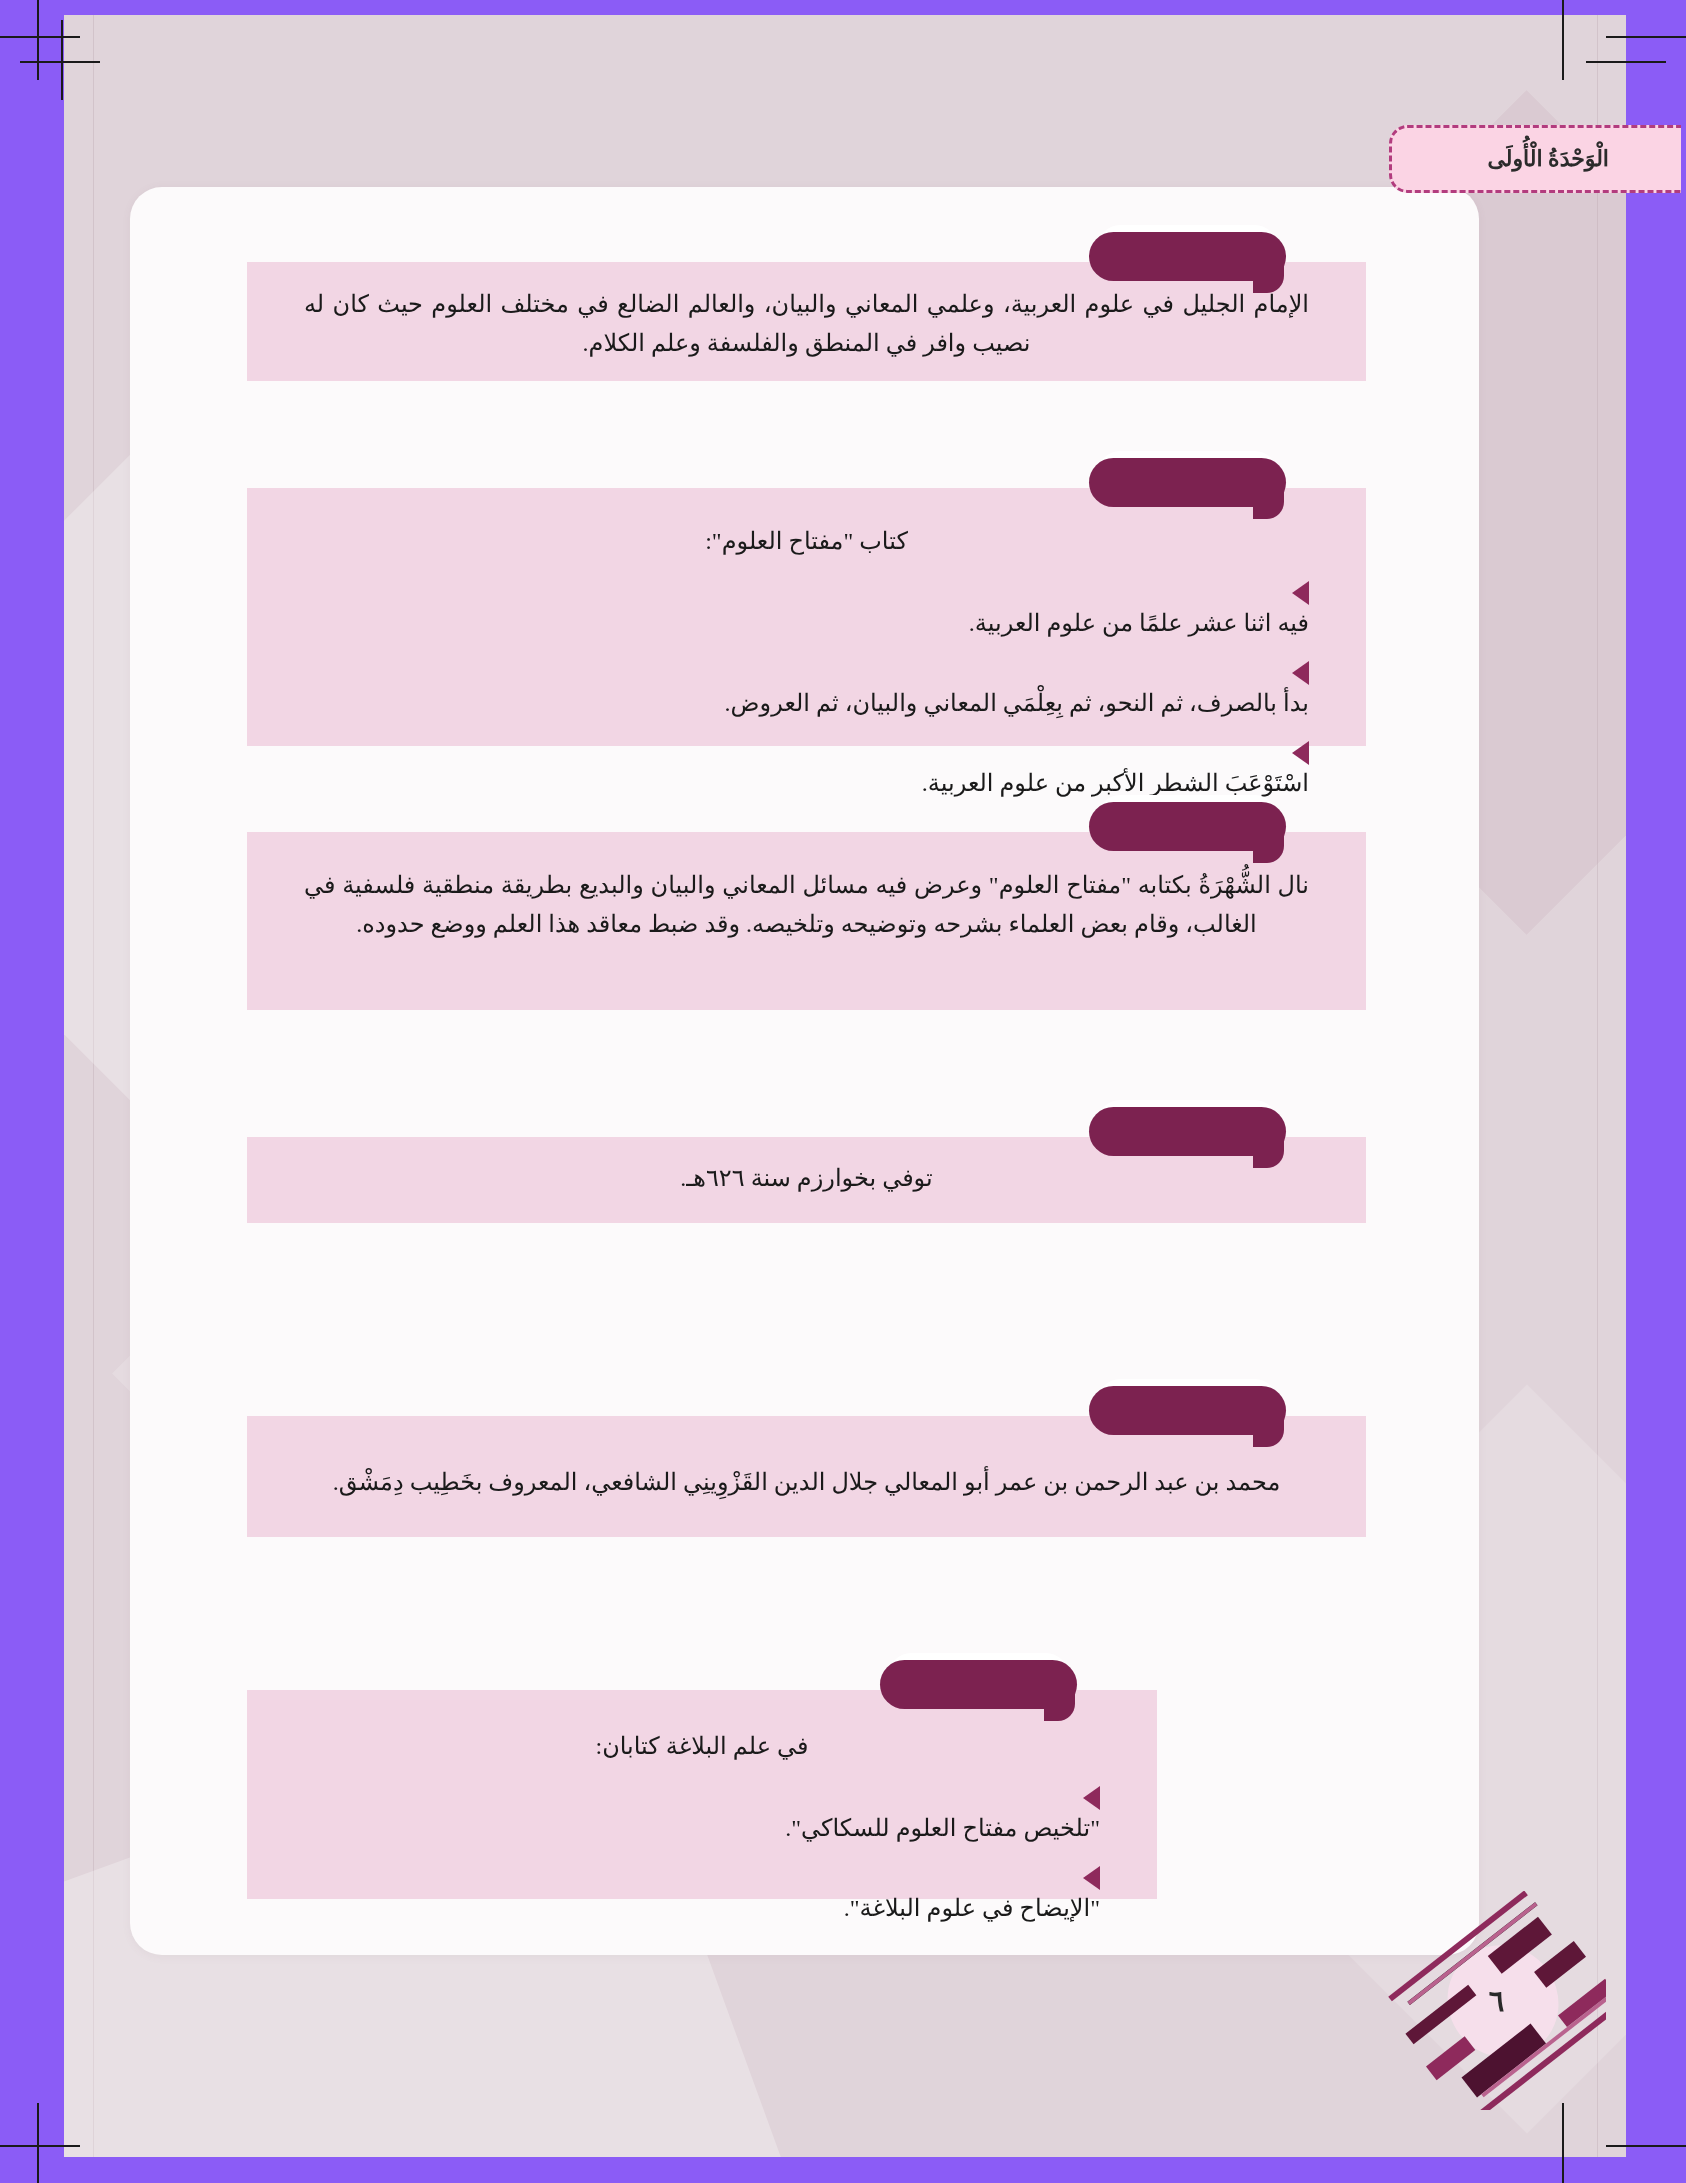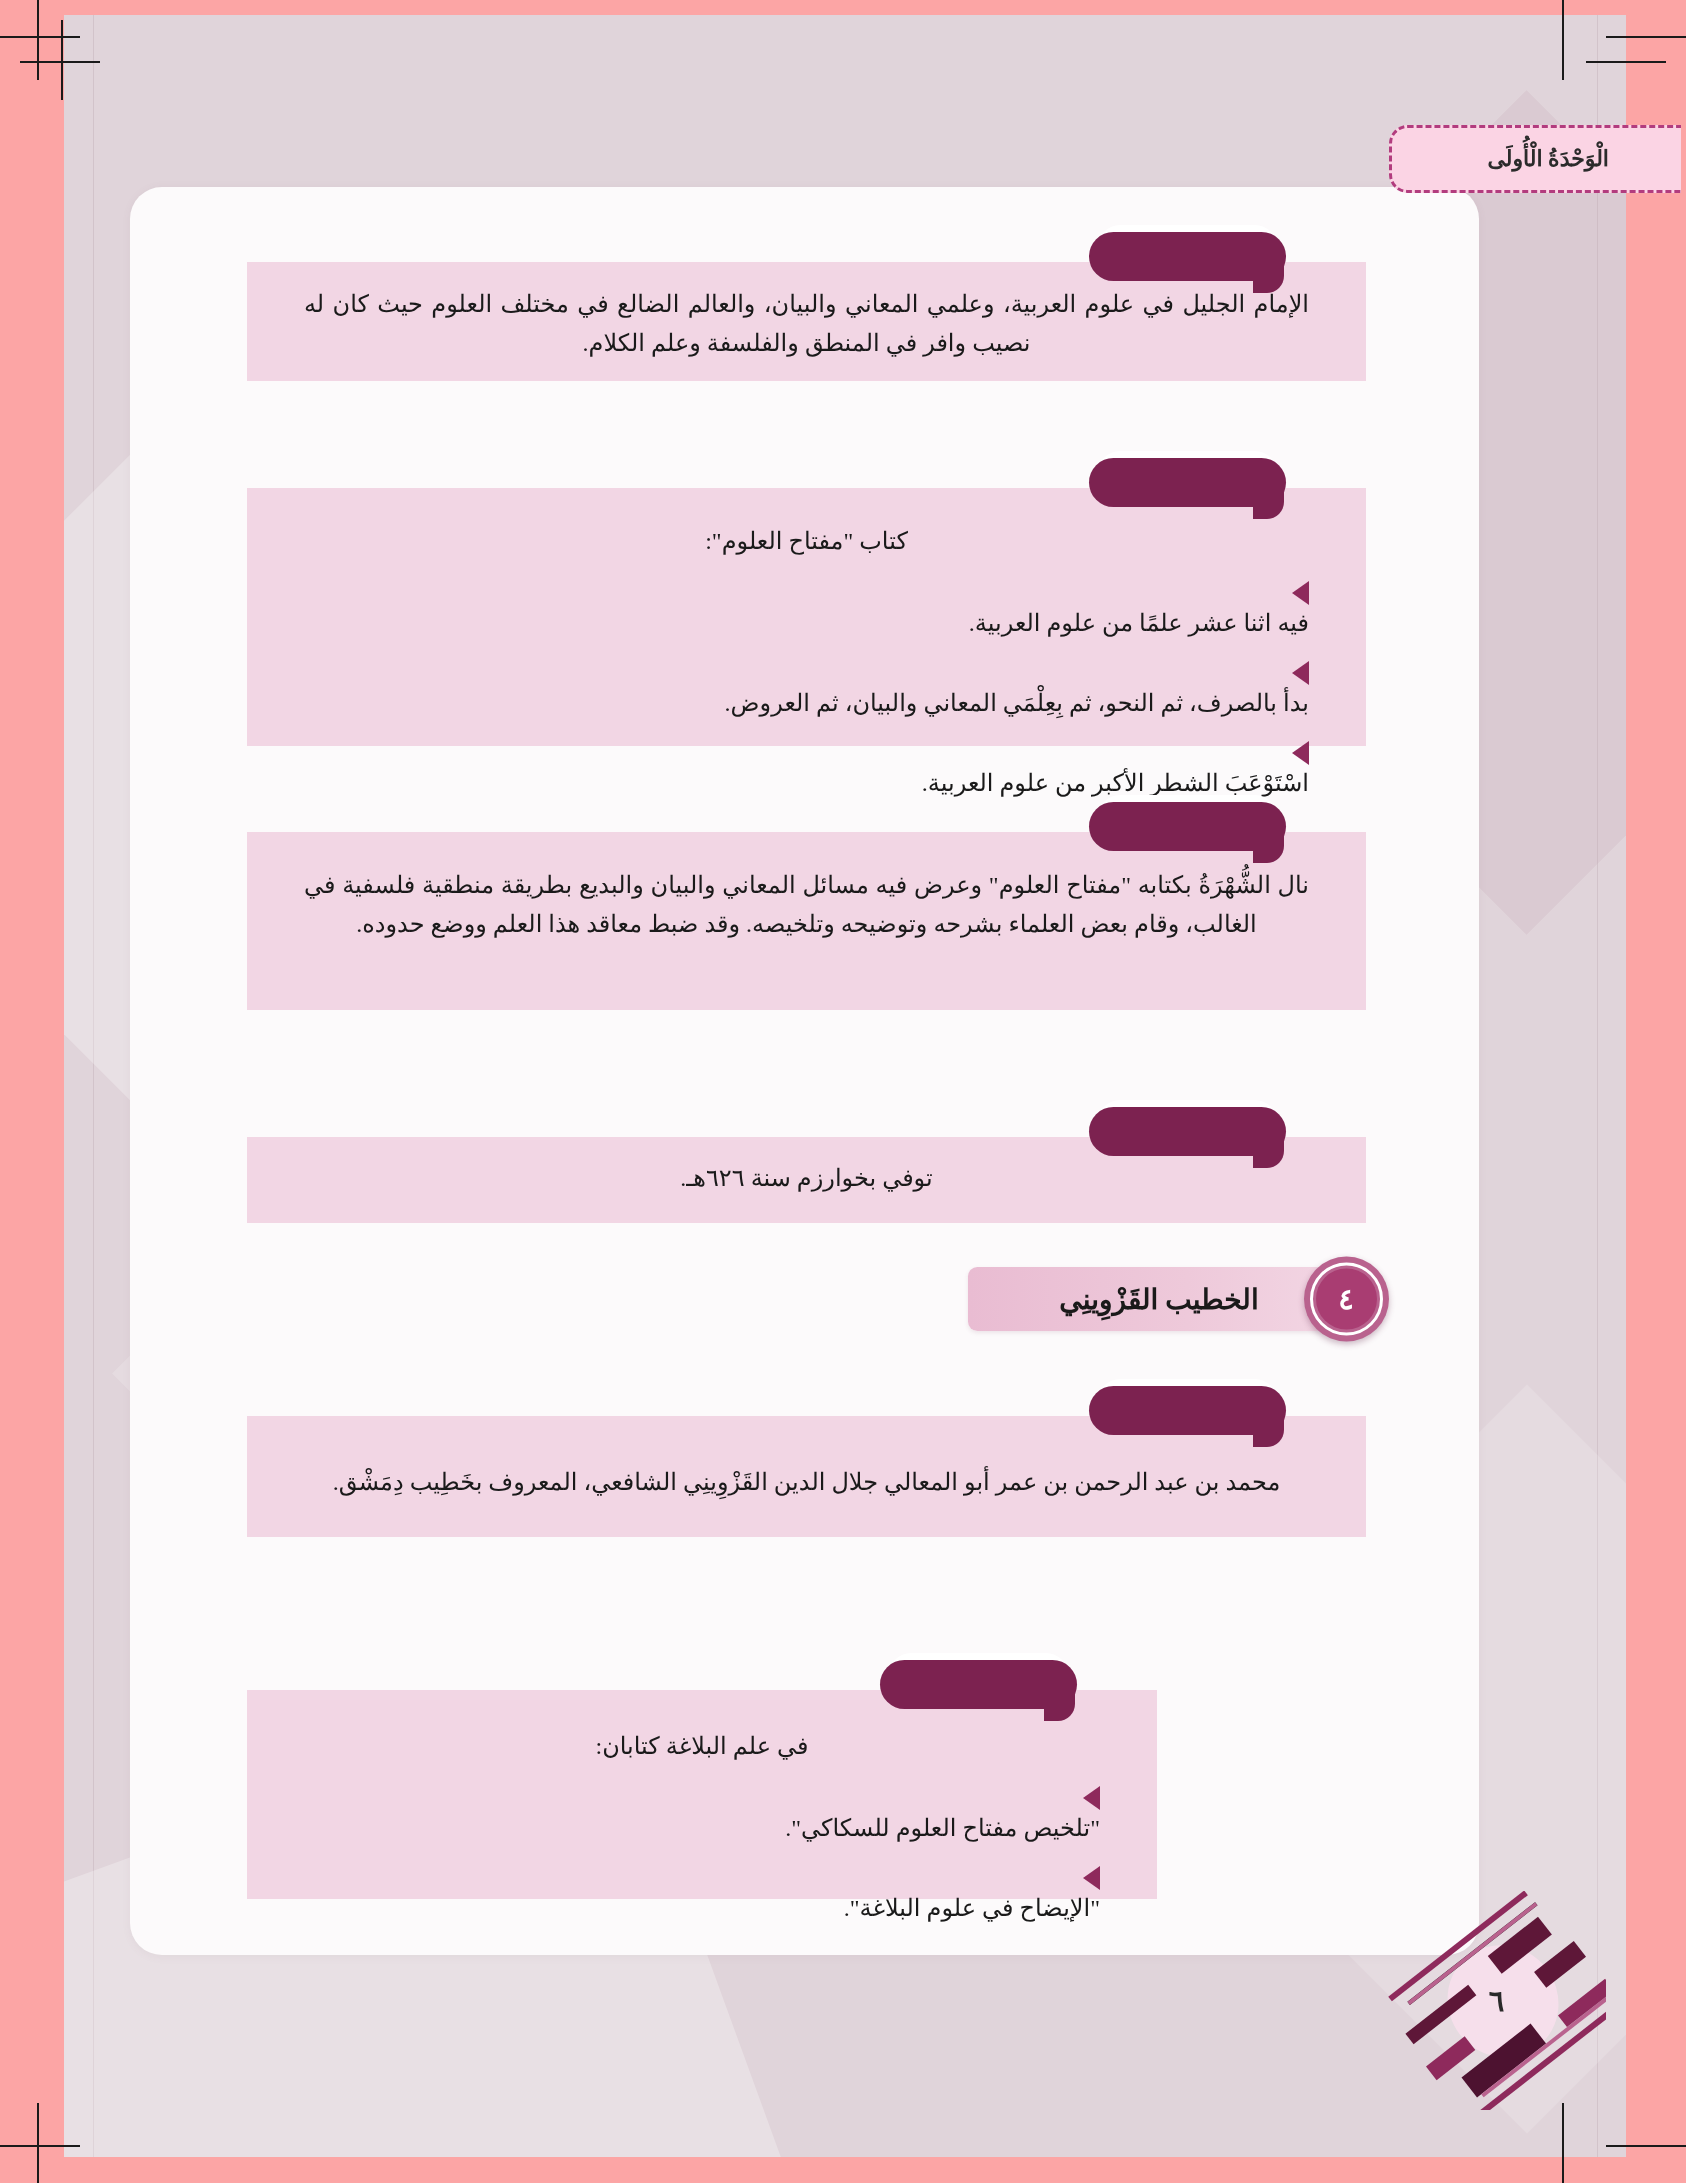--- a/index.html
+++ b/index.html
@@ -9,21 +9,21 @@
   }
   body {
     font-family: "Liberation Serif", "DejaVu Serif", serif;
   }
 
   .page {
     position: relative;
     width: 1686px;
     height: 2183px;
     overflow: hidden;
-    background: #fca5a5;
+    background: #8b5cf6;
   }
 
   
   .crop {
     position: absolute;
     background: #1a1a1a;
     z-index: 60;
   }
   .crop.h { height: 2px; width: 80px; }
   .crop.v { width: 2px; height: 80px; }
@@ -366,32 +366,20 @@
         <div class="pill-back"></div>
         <div class="pill-tail"></div>
         <span>وفاته</span>
       </div>
     </div>
     <div class="strip" style="height:86px; padding-top:22px;">
       <p class="center">توفي بخوارزم سنة ٦٢٦هـ.</p>
     </div>
   </div>
 
-  <div class="banner" style="left:968px; top:1267px; width:398px;">
-    <div class="banner-bar" style="width:398px;">
-      <span>الخطيب القَزْوِينِي</span>
-    </div>
-    <div class="badge-wrap">
-      <div class="badge-outer"></div>
-      <div class="badge-ring"></div>
-      <div class="badge-inner">
-        <span>٤</span>
-      </div>
-    </div>
-  </div>
 
   <div class="section" style="left:247px; top:1379px; width:1119px;">
     <div class="label-row">
       <div class="pill">
         <div class="pill-back"></div>
         <div class="pill-tail"></div>
         <span>اسمه</span>
       </div>
     </div>
     <div class="strip" style="height:121px; padding-top:47px;">

